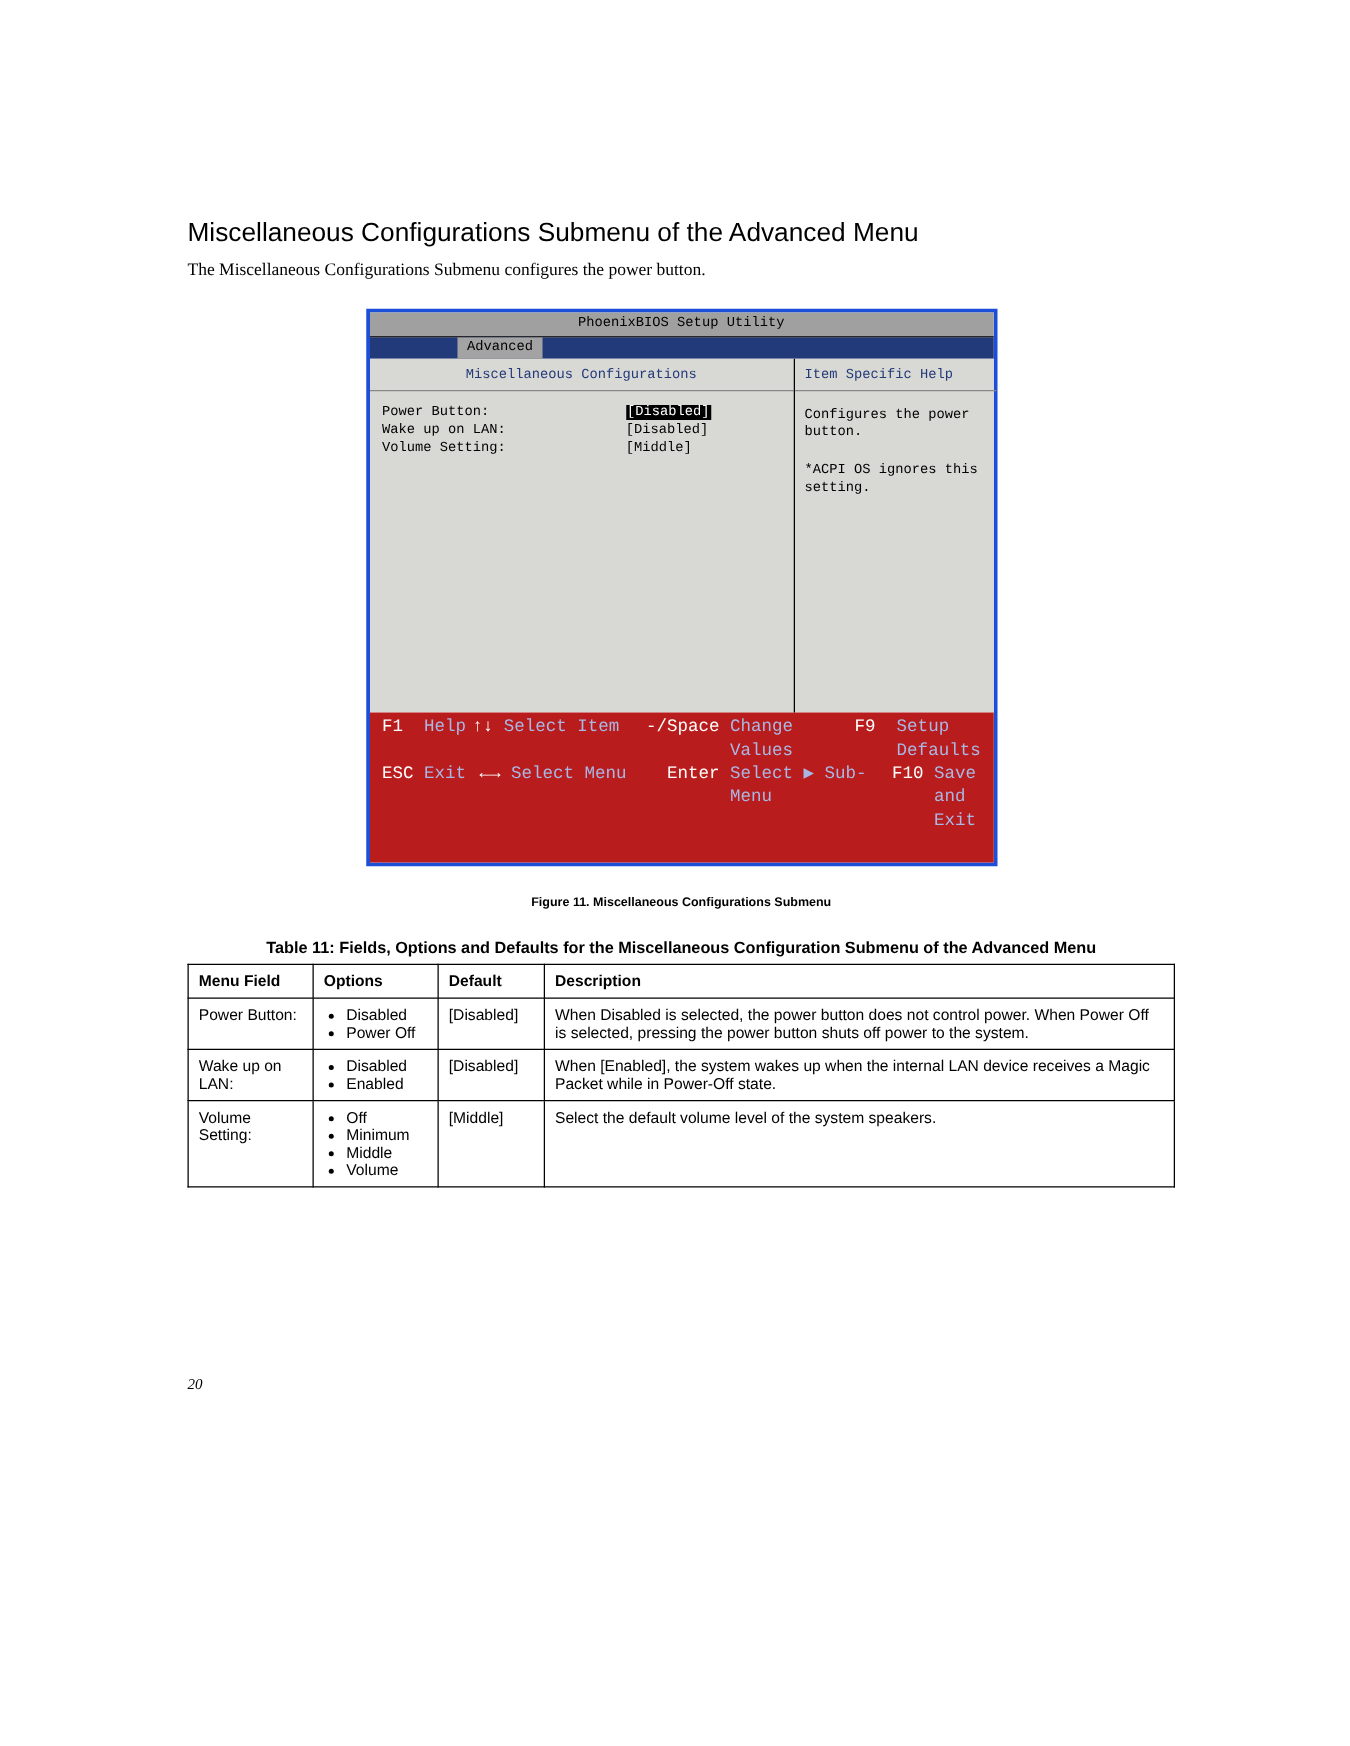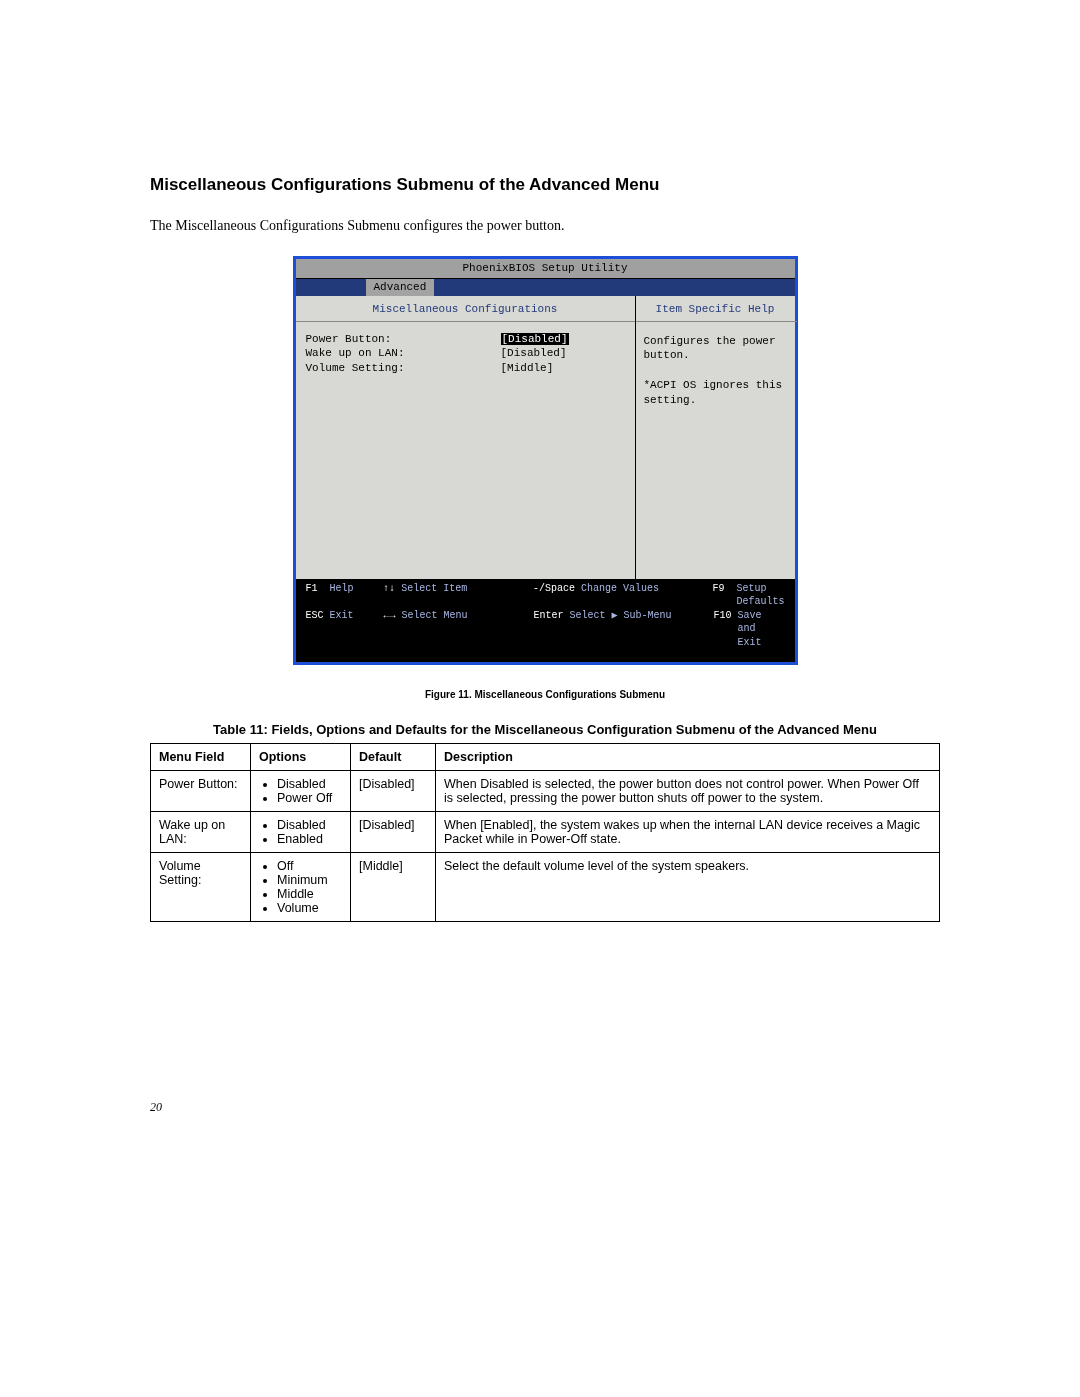--- a/index.html
+++ b/index.html
@@ -35,23 +35,23 @@
     position: absolute;
     top: 12px;
     left: -6px;
     width: 0; height: 0;
     border-left: 6px solid transparent;
     border-right: 6px solid transparent;
     border-top: 14px solid #444;
   }
   .section-title {
     font-family: Arial, Helvetica, sans-serif;
-    font-weight: bold;
-    font-size: 17px;
-    margin-bottom: 23px;
+    font-weight: normal;
+    font-size: 21px;
+    margin-bottom: 10px;
   }
   .section-desc {
     font-size: 14px;
     margin-bottom: 22px;
   }
 
   
   .bios {
     width: 505px;
     margin: 0 auto 24px auto;
@@ -107,29 +107,29 @@
     background: #000;
     color: #fff;
     padding: 0 1px;
   }
   .bios-right {
     flex: 1;
     padding: 6px 8px;
   }
   .bios-right-title {
     color: #233a7a;
-    text-align: center;
+    text-align: left;
     margin-bottom: 4px;
   }
   .help-text { margin-top: 12px; white-space: pre-line; }
   .bios-footer {
-    background: #000000;
+    background: #b91c1c;
     color: #d8d8d4;
-    padding: 3px 10px 13px 10px;
-    font-size: 10px;
+    padding: 3px 10px 23px 10px;
+    font-size: 14px;
   }
   .bios-footer .row { display: flex; }
   .bios-footer .seg { display: flex; }
   .bios-footer .w1 { width: 78px; }
   .bios-footer .w2 { width: 150px; }
   .bios-footer .w3 { width: 180px; }
   .bios-footer .w4 { flex: 1; }
   .bios-footer .k { color: #fff; }
   .bios-footer .d { color: #a9b7e4; }
 

